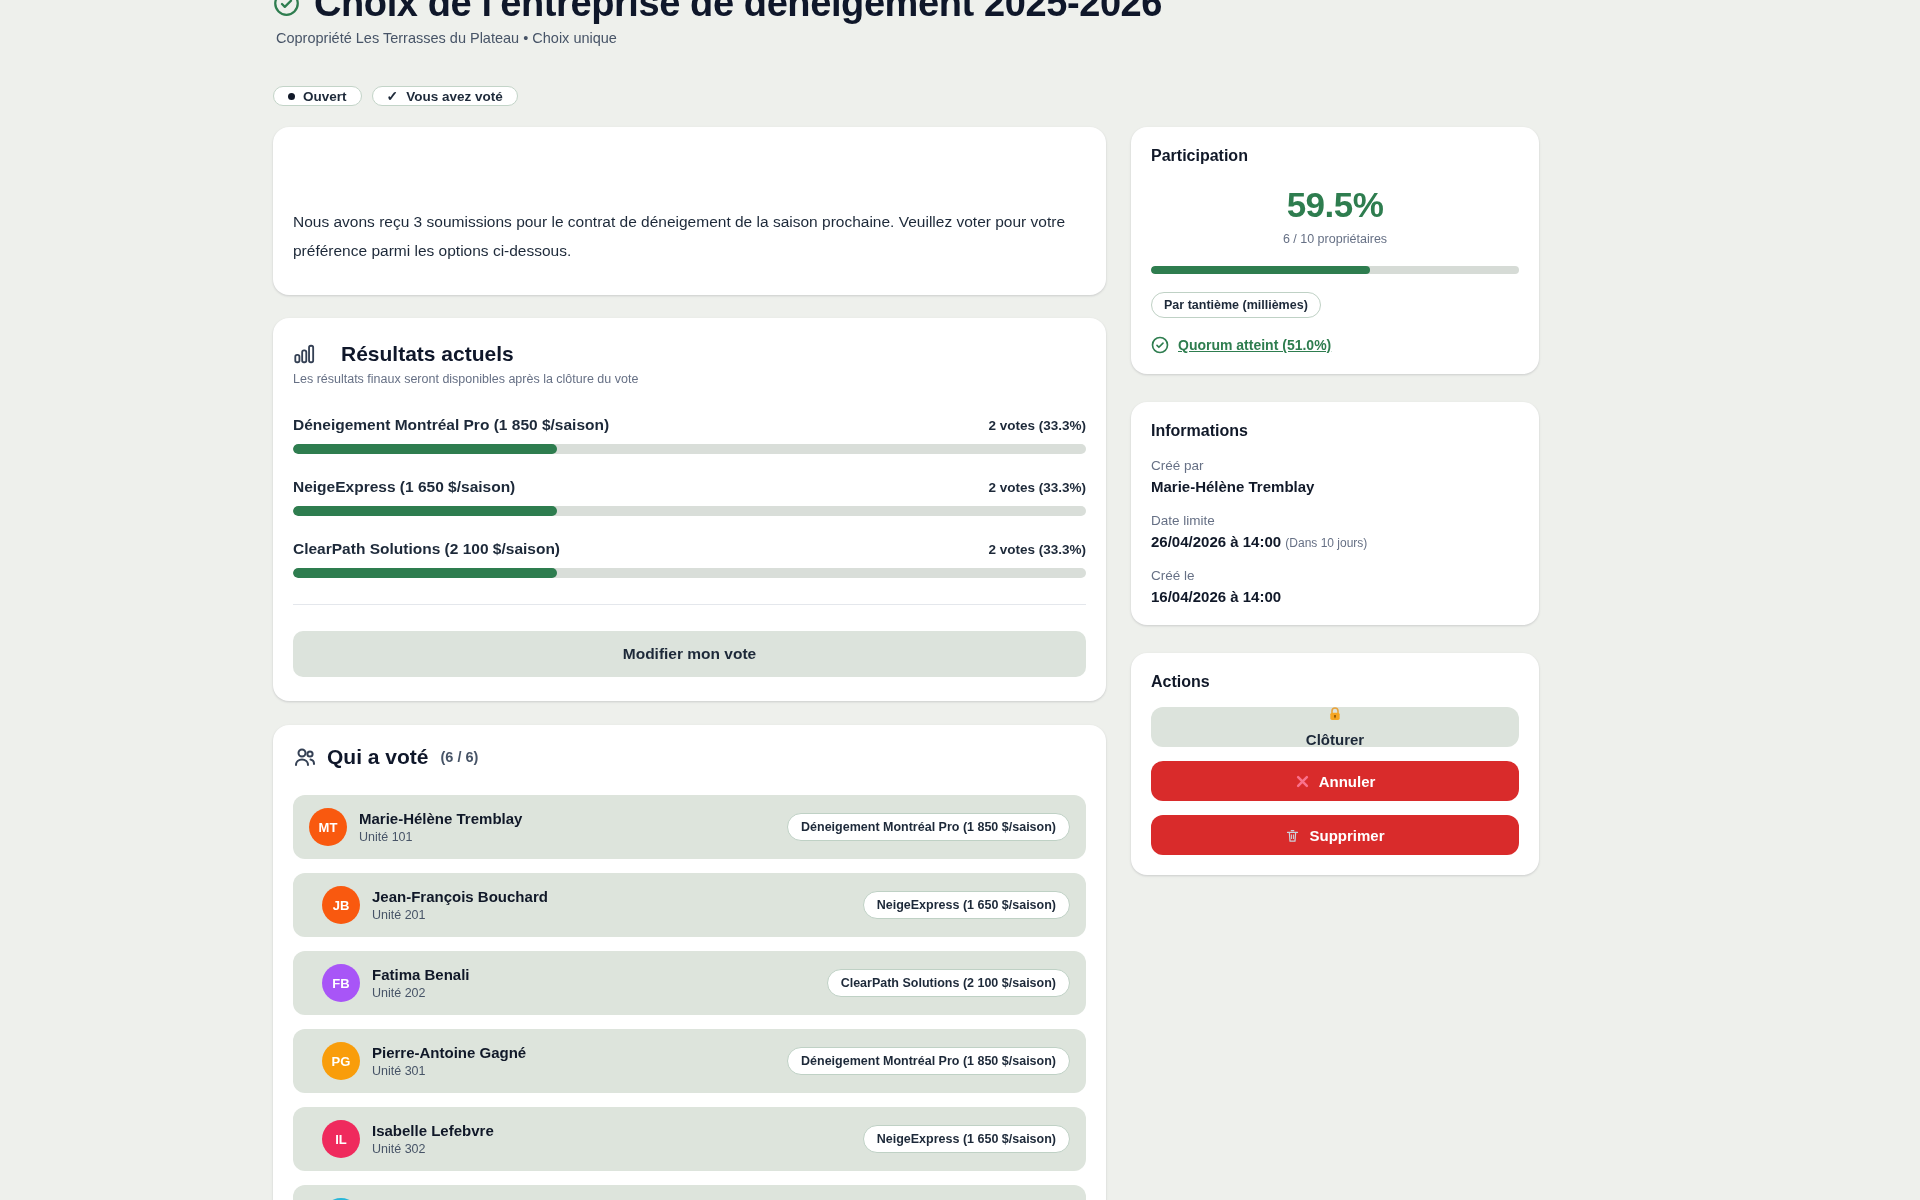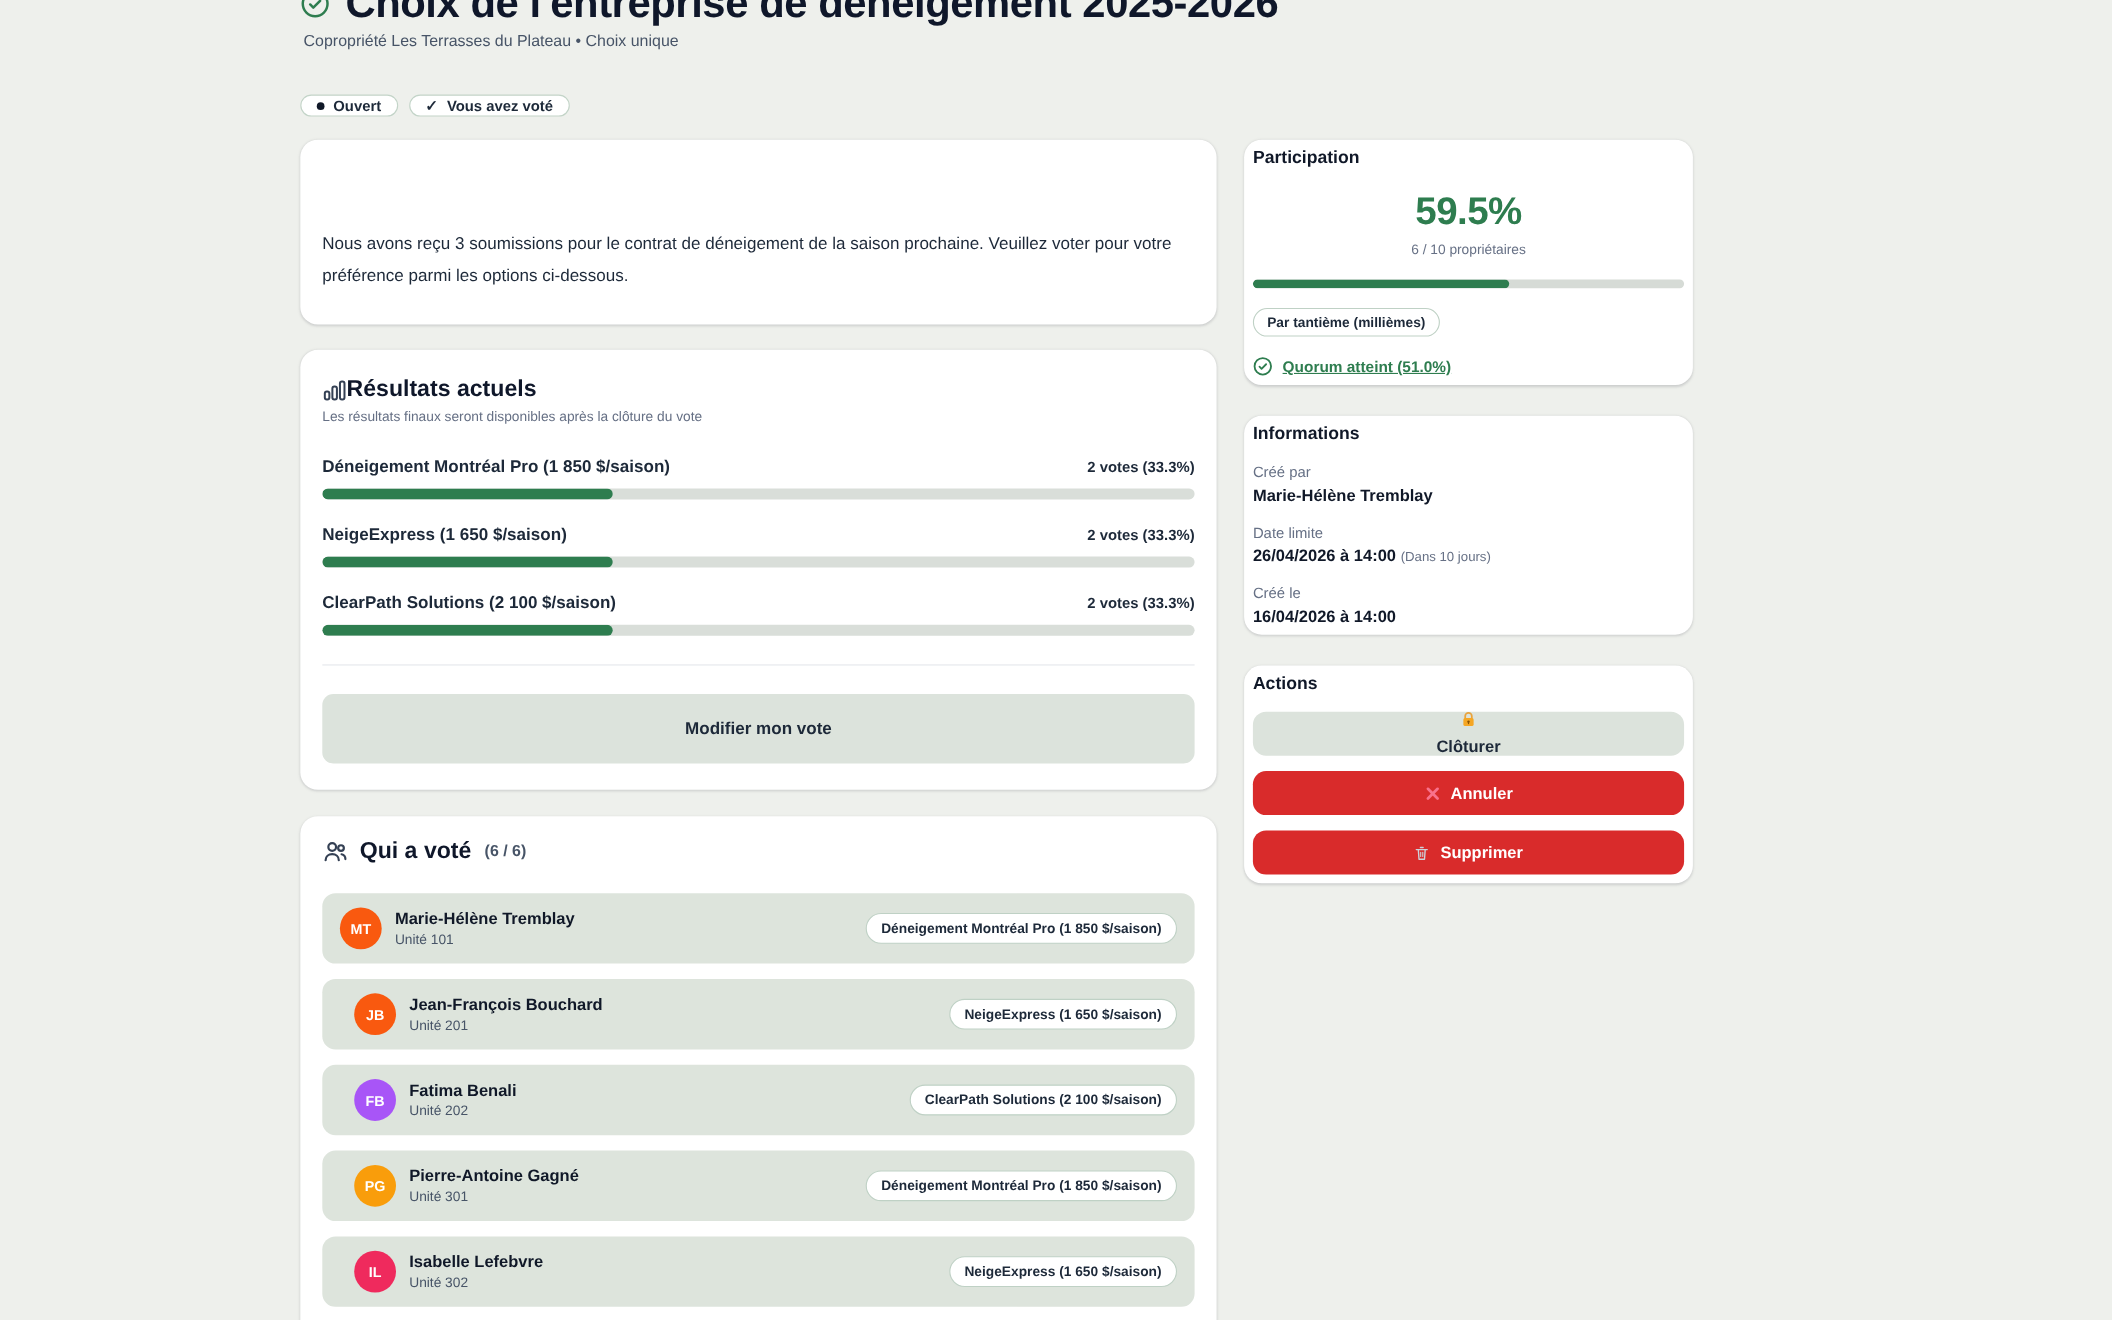--- a/index.html
+++ b/index.html
@@ -35,33 +35,33 @@
     background:#ffffff; border-radius:16px;
     box-shadow:0 1px 2px rgba(16,24,40,.06), 0 1px 3px rgba(16,24,40,.10);
   }
 
   
   .card-desc { height:168px; padding:0 20px 30px; display:flex; align-items:flex-end; }
   .card-desc p { font-size:15.5px; line-height:29px; color:#1d2939; }
 
   
   .card-results { margin-top:23px; padding:24px 20px; }
-  .rheader { display:flex; align-items:flex-end; gap:0; }
+  .rheader { display:flex; align-items:center; gap:26px; }
   .rheader h2 { font-size:21px; font-weight:700; color:#0f172a; }
   .rsub { margin-top:6px; font-size:12.5px; color:#667085; }
   .opts { margin-top:30px; }
   .opt + .opt { margin-top:24px; }
   .opt-top { display:flex; justify-content:space-between; align-items:baseline; }
   .opt-label { font-size:15.5px; font-weight:600; color:#1d2939; }
   .opt-votes { font-size:13.5px; font-weight:600; color:#1d2939; }
   .bar-track { margin-top:10px; height:10px; background:#d9ded9; border-radius:999px; overflow:hidden; }
   .bar-fill { height:100%; background:#2e7d4f; border-radius:999px; }
   .divider { border:none; border-top:1px solid #e4e7ec; margin:26px 0; }
   .btn-modify {
-    width:100%; height:63px; background:#dce3dc; border:none; border-radius:10px;
+    width:100%; height:46px; background:#dce3dc; border:none; border-radius:10px;
     font-family:inherit; font-size:15.5px; font-weight:700; color:#1d2939; cursor:pointer;
   }
 
   
   .card-voters { margin-top:24px; padding:20px 20px 24px; }
   .vheader { display:flex; align-items:center; gap:10px; margin-bottom:26px; }
   .vheader h2 { font-size:21px; font-weight:700; color:#0f172a; }
   .vcount { font-size:14.5px; font-weight:600; color:#475467; margin-left:2px; }
   .voter { height:64px; background:#dde4dc; border-radius:12px; display:flex; align-items:center; padding:0 16px; }
   .voter + .voter { margin-top:14px;padding-left:29px; }
@@ -72,21 +72,21 @@
   }
   .vname { font-size:15px; font-weight:700; color:#101828; }
   .vunit { font-size:12.5px; color:#475467; margin-top:3px; }
   .choice {
     margin-left:auto; background:#fff; border:1.5px solid #bfd1c5; border-radius:999px;
     padding:6px 13px; font-size:12.5px; font-weight:700; color:#1d2939; white-space:nowrap;
   }
   .voter:last-child .choice { min-width:206px; min-height:28px; }
 
   
-  .side-card { padding:8px; }
+  .side-card { padding:20px; }
   .side-title { font-size:16px; font-weight:700; color:#101828; }
   .big-pct { margin-top:20px; text-align:center; font-size:35px; font-weight:800; letter-spacing:-0.5px; color:#2e7d4f; }
   .pct-sub { margin-top:7px; text-align:center; font-size:12.5px; color:#667085; }
   .pbar-track { margin-top:20px; height:8px; background:#d6dbd6; border-radius:999px; overflow:hidden; }
   .pbar-fill { height:100%; background:#2e7d4f; border-radius:999px; }
   .mode-pill {
     display:inline-block; margin-top:18px; border:1.5px solid #bfd1c5; border-radius:999px;
     padding:5px 12px; font-size:12.5px; font-weight:700; color:#1d2939; background:#fff;
   }
   .quorum { margin-top:18px; display:flex; align-items:center; gap:9px; font-size:14px; font-weight:700; color:#2e7d4f;text-decoration:underline; }

